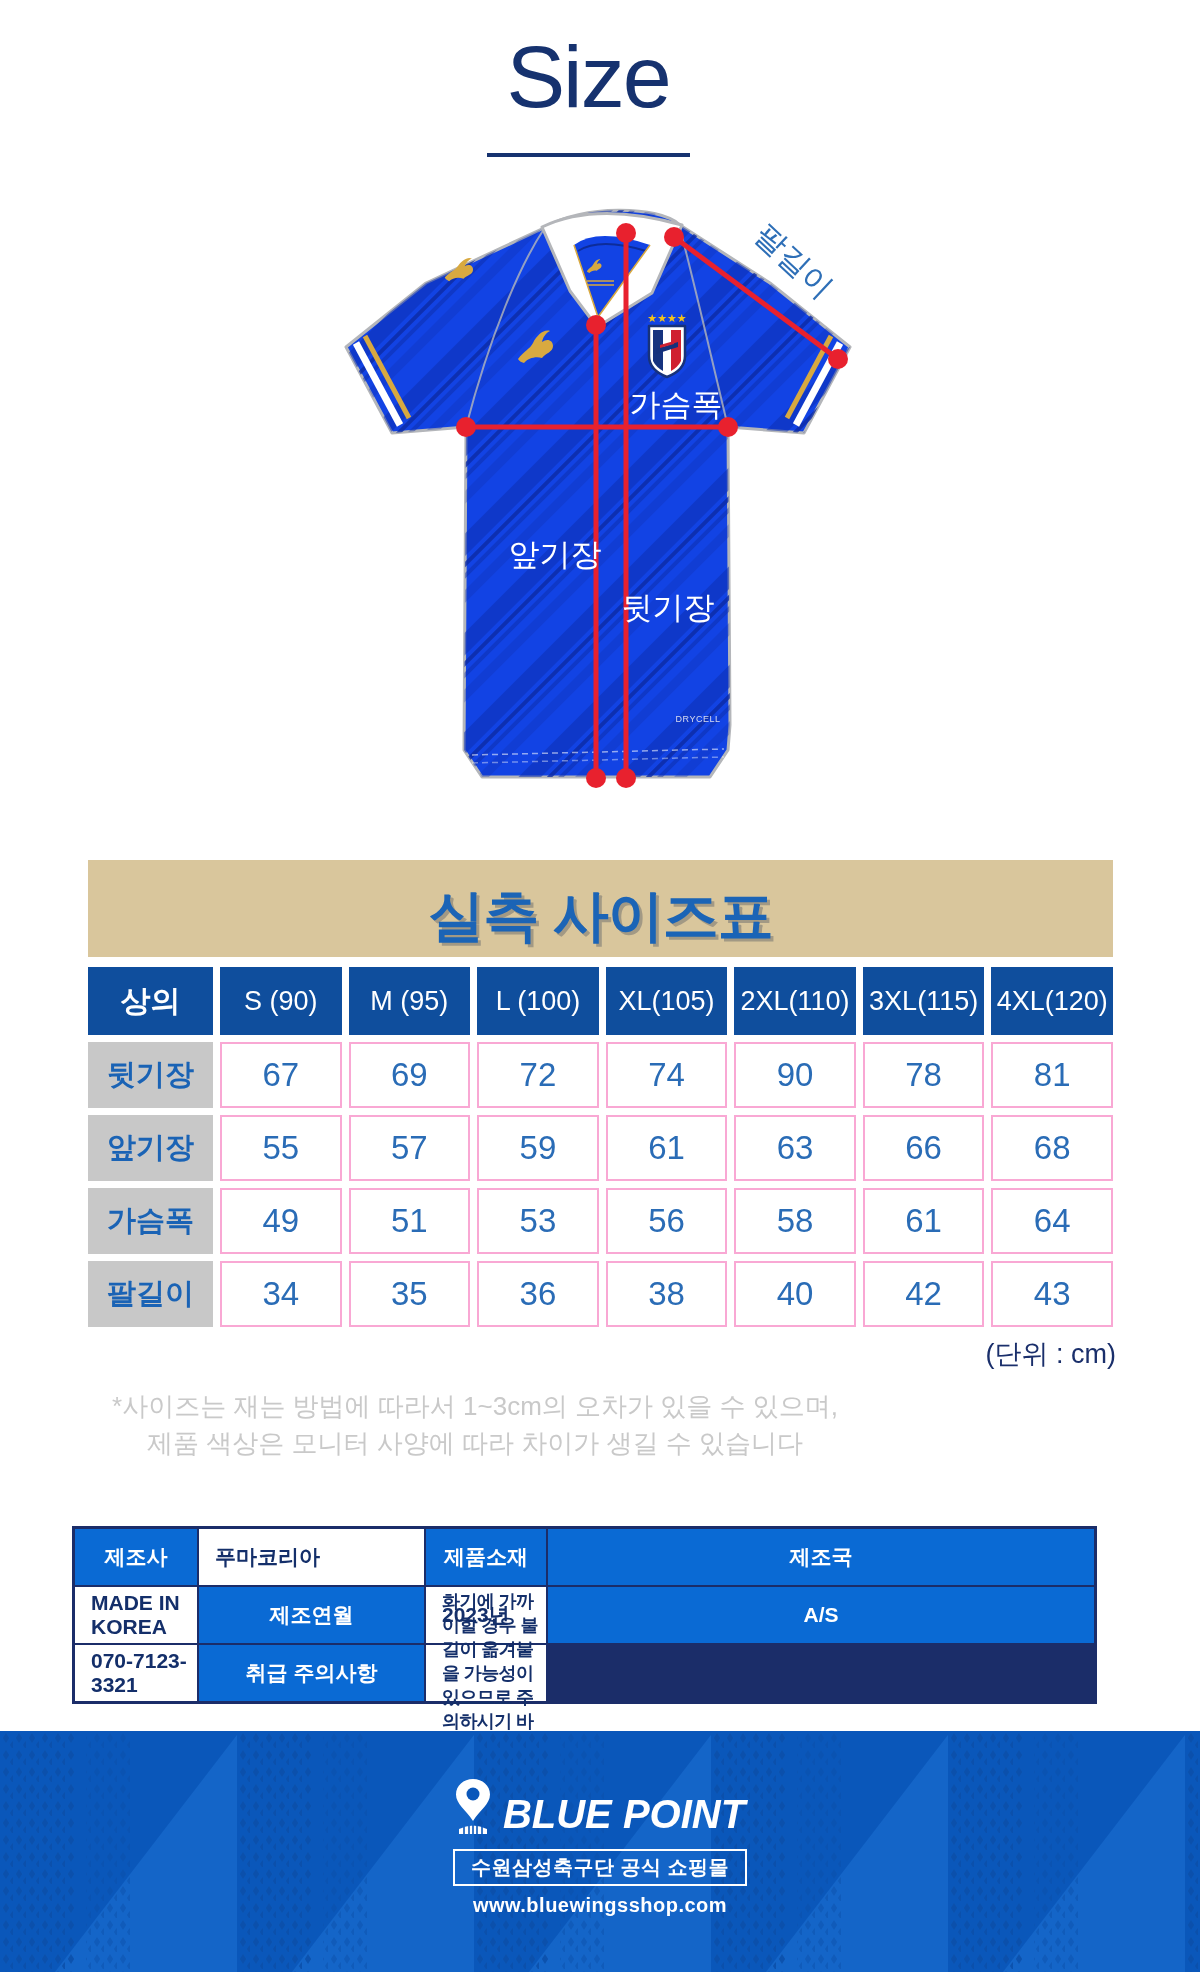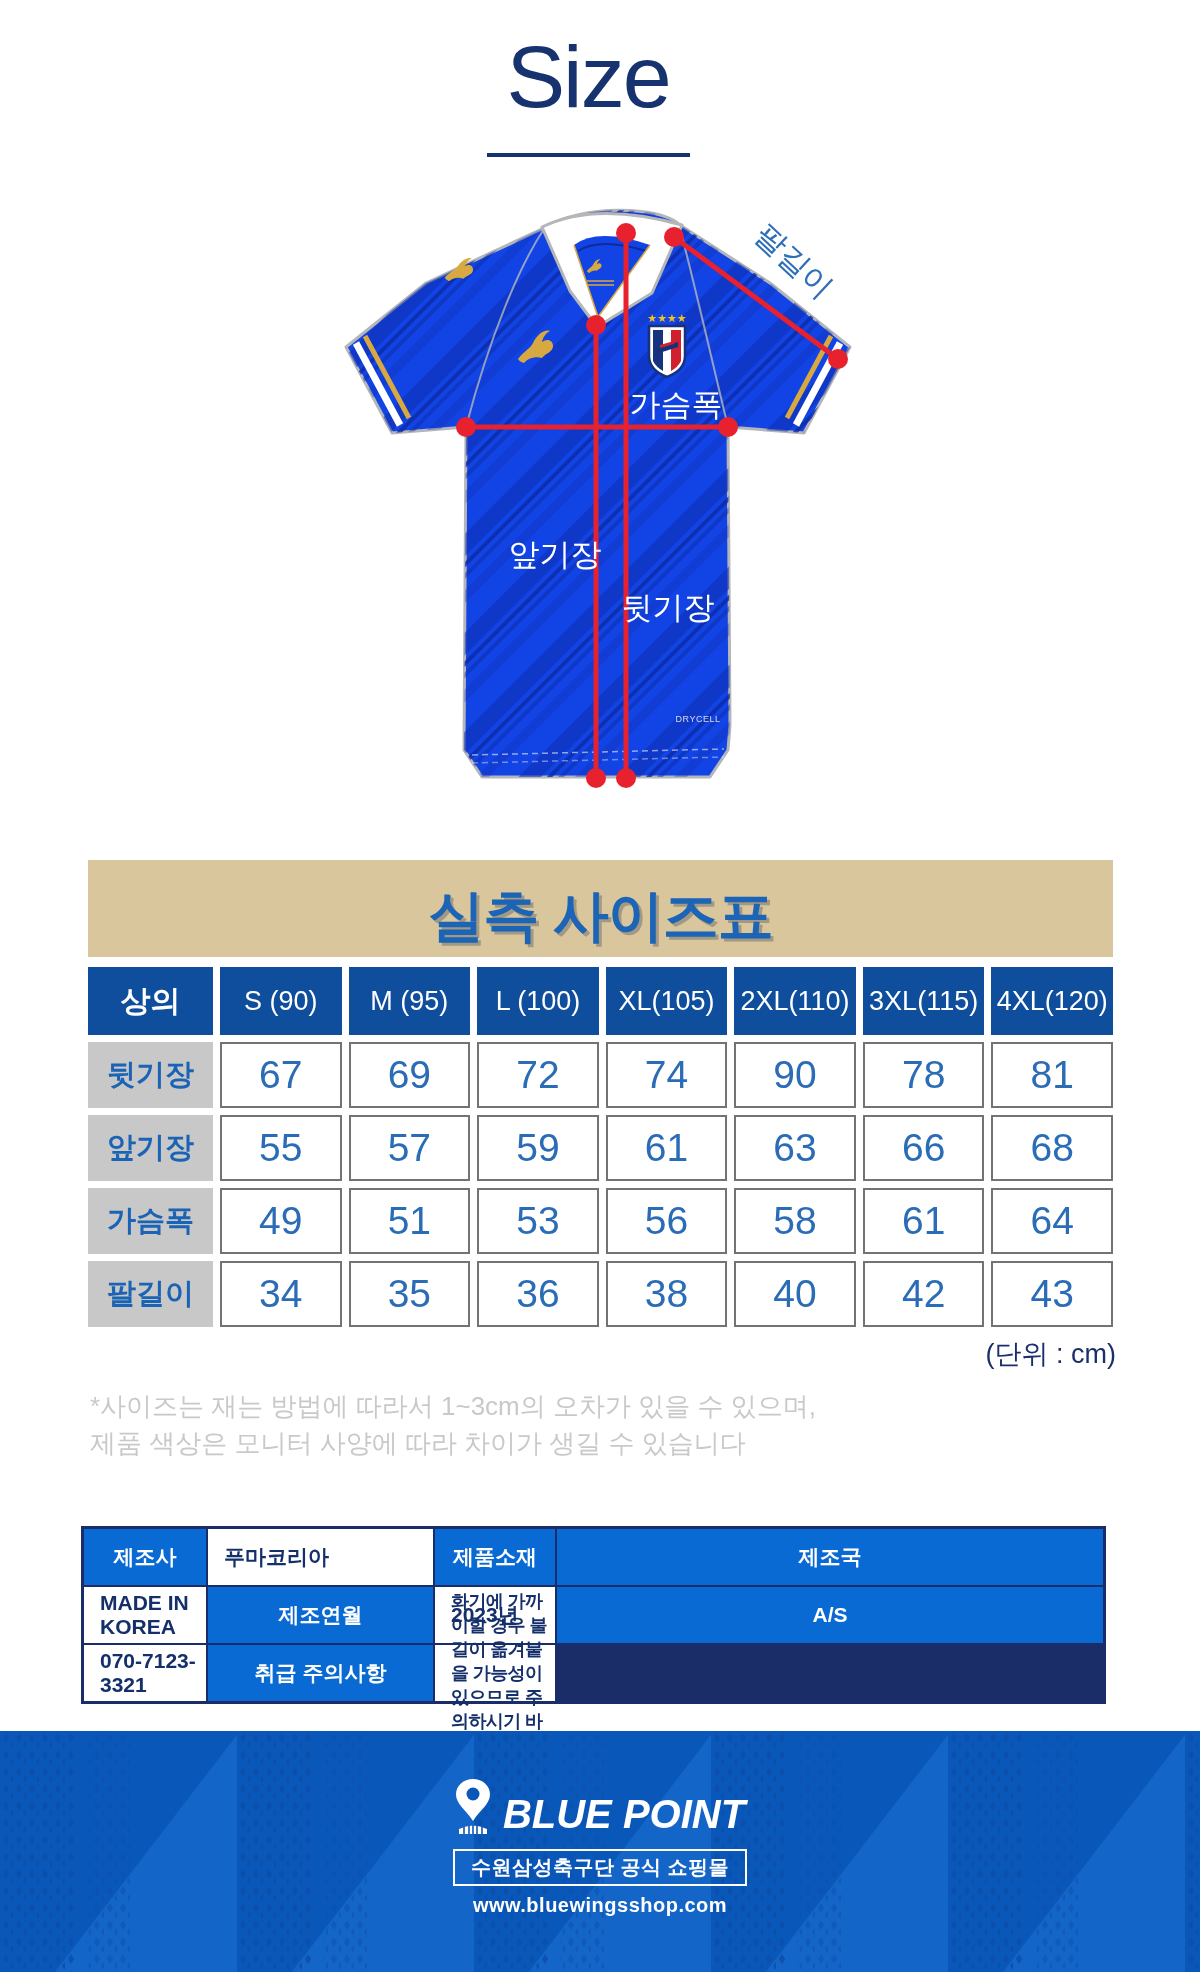--- a/index.html
+++ b/index.html
@@ -35,33 +35,33 @@
   .st-head{
     height:68px;background:#0f4e9d;color:#ffffff;font-size:27px;font-weight:500;
     display:flex;align-items:center;justify-content:center;
   }
   .st-head.first{font-weight:700;font-size:30px;}
   .st-label{
     height:66px;background:#c8c8c8;color:#1a63b5;font-size:29px;font-weight:700;
     display:flex;align-items:center;justify-content:center;
   }
   .st-cell{
-    height:62px;background:#ffffff;border:2px solid #737373;color:#2a6cb6;font-size:39px;
+    height:62px;background:#ffffff;border:2px solid #f9a8d4;color:#2a6cb6;font-size:33px;
     display:flex;align-items:center;justify-content:center;
   }
   .unit-note{
     position:absolute;right:84px;top:1336px;font-size:27px;color:#1a2f6b;
   }
   .disclaimer{
-    position:absolute;left:90px;top:1388px;width:770px;
+    position:absolute;left:90px;top:1388px;width:770px;text-align:center;
     font-size:26px;line-height:37px;color:#c9c9c9;
   }
   
   .info-table{
-    position:absolute;left:81px;top:1526px;width:1025px;box-sizing:border-box;
+    position:absolute;left:72px;top:1526px;width:1025px;box-sizing:border-box;
     border:3px solid #1b2d69;background:#1b2d69;
     display:grid;grid-template-columns:122px 225px 120px 1fr;gap:2px;
   }
   .info-label{
     height:56px;background:#0a6ad4;color:#ffffff;font-size:21px;font-weight:700;
     display:flex;align-items:center;justify-content:center;
   }
   .info-value{
     height:56px;background:#ffffff;color:#142f6a;font-size:21px;font-weight:700;
     display:flex;align-items:center;padding-left:16px;

